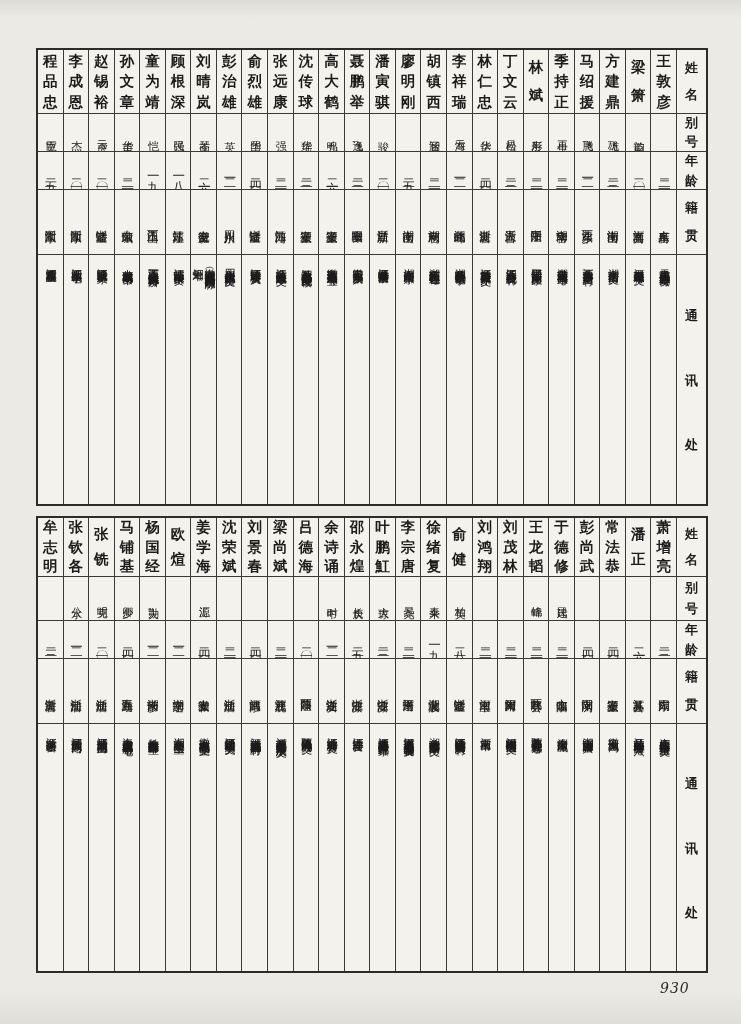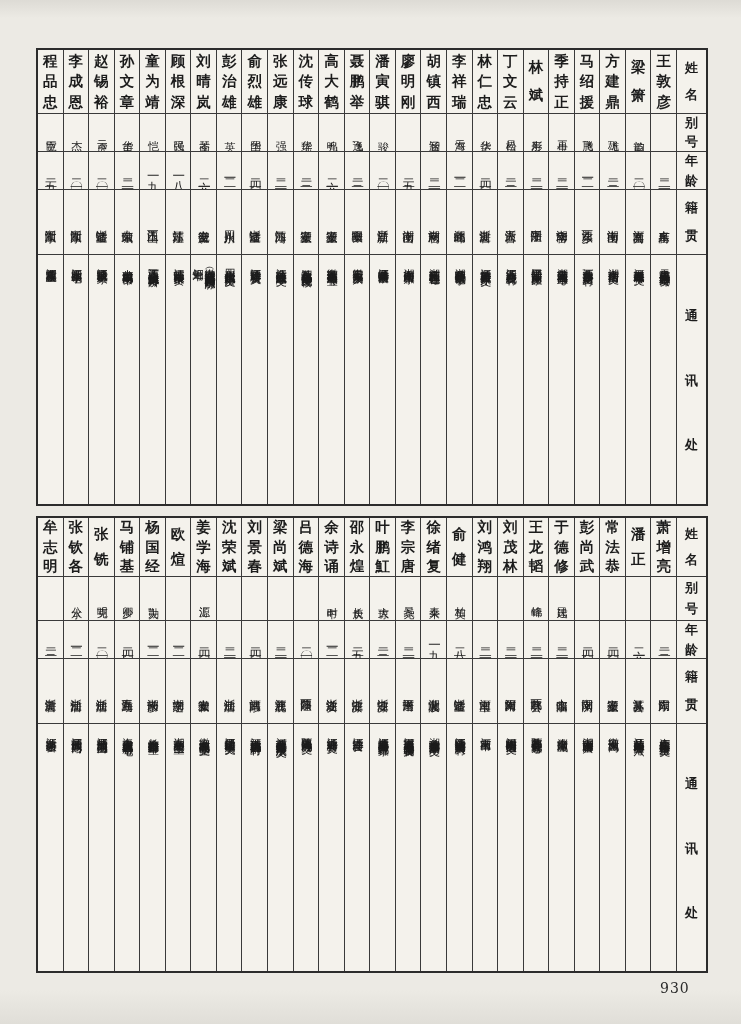--- a/index.html
+++ b/index.html
@@ -58,20 +58,21 @@
     justify-content:space-evenly;align-items:center;
     height:100%;width:100%;
   }
   .c-name .stack{font-size:14.5px;font-weight:700;}
   .header .cell .stack{font-size:13px;font-weight:700;}
   .header .c-age .stack{justify-content:center;gap:2px;}
   .page-number{
     position:absolute;left:660px;top:980px;z-index:1;
     font-size:14px;letter-spacing:1px;color:#2a2a2a;
     font-family:"DejaVu Serif","Liberation Serif",serif;
+    font-style:italic;
   }
 </style>
 </head>
 <body>
 
 <div class="page">
   <div class="sheet">
 
     <div class="table t0">
       <div class="col header">

